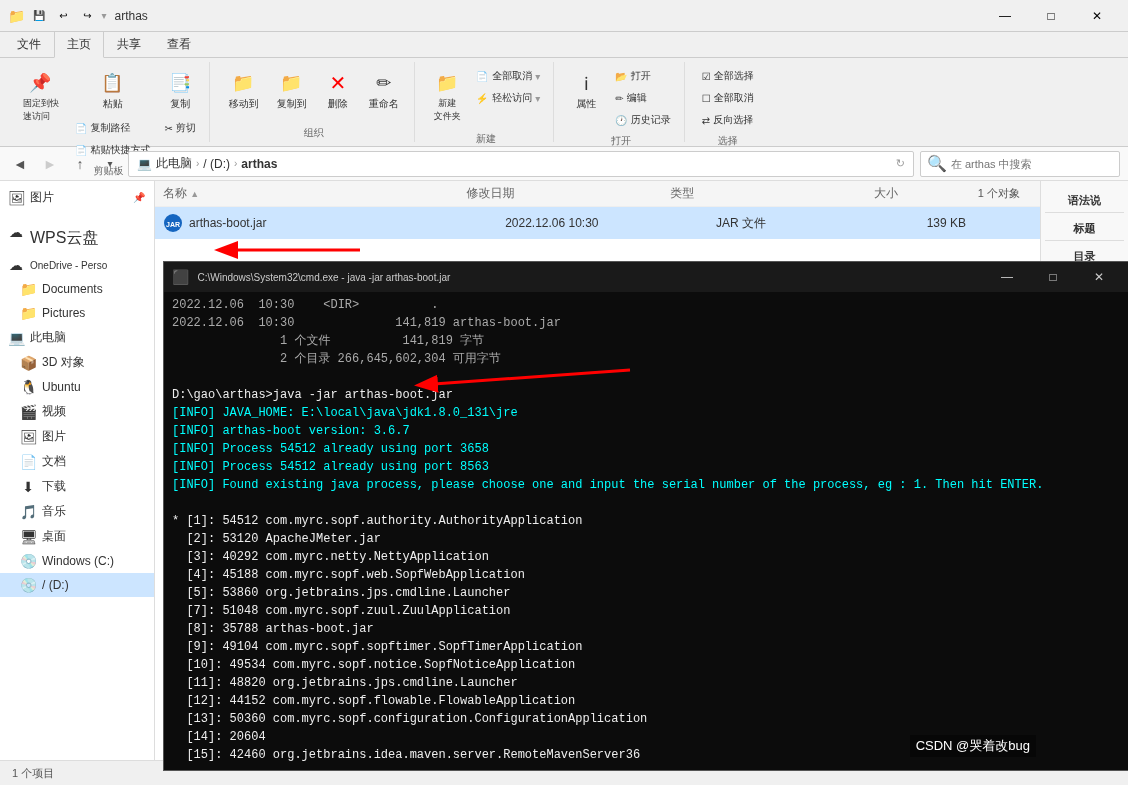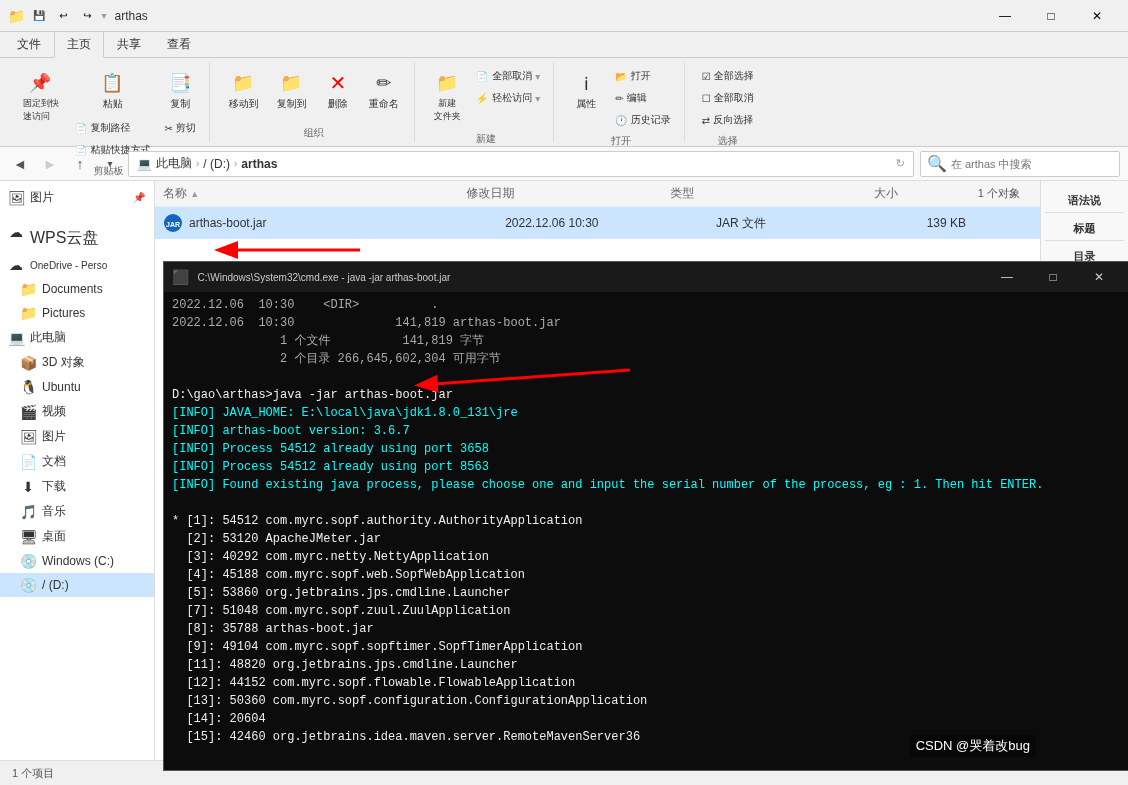--- a/index.html
+++ b/index.html
@@ -640,20 +640,21 @@
     <div class="cmd-line cmd-cyan">[INFO] Found existing java process, please choose one and input the serial number of the process, eg : 1. Then hit ENTER.</div>
     <div class="cmd-line">&nbsp;</div>
     <div class="cmd-line cmd-white">* [1]: 54512 com.myrc.sopf.authority.AuthorityApplication</div>
     <div class="cmd-line cmd-white">  [2]: 53120 ApacheJMeter.jar</div>
     <div class="cmd-line cmd-white">  [3]: 40292 com.myrc.netty.NettyApplication</div>
     <div class="cmd-line cmd-white">  [4]: 45188 com.myrc.sopf.web.SopfWebApplication</div>
     <div class="cmd-line cmd-white">  [5]: 53860 org.jetbrains.jps.cmdline.Launcher</div>
     <div class="cmd-line cmd-white">  [7]: 51048 com.myrc.sopf.zuul.ZuulApplication</div>
     <div class="cmd-line cmd-white">  [8]: 35788 arthas-boot.jar</div>
     <div class="cmd-line cmd-white">  [9]: 49104 com.myrc.sopf.sopftimer.SopfTimerApplication</div>
+    <div class="cmd-line cmd-white">  [10]: 49534 com.myrc.sopf.notice.SopfNoticeApplication</div>
     <div class="cmd-line cmd-white">  [11]: 48820 org.jetbrains.jps.cmdline.Launcher</div>
     <div class="cmd-line cmd-white">  [12]: 44152 com.myrc.sopf.flowable.FlowableApplication</div>
     <div class="cmd-line cmd-white">  [13]: 50360 com.myrc.sopf.configuration.ConfigurationApplication</div>
     <div class="cmd-line cmd-white">  [14]: 20604</div>
     <div class="cmd-line cmd-white">  [15]: 42460 org.jetbrains.idea.maven.server.RemoteMavenServer36</div>
 
   </div>
 </div>
 
 <svg class="arrow-red" style="left:200px; top:220px; width:180px; height:60px;">

